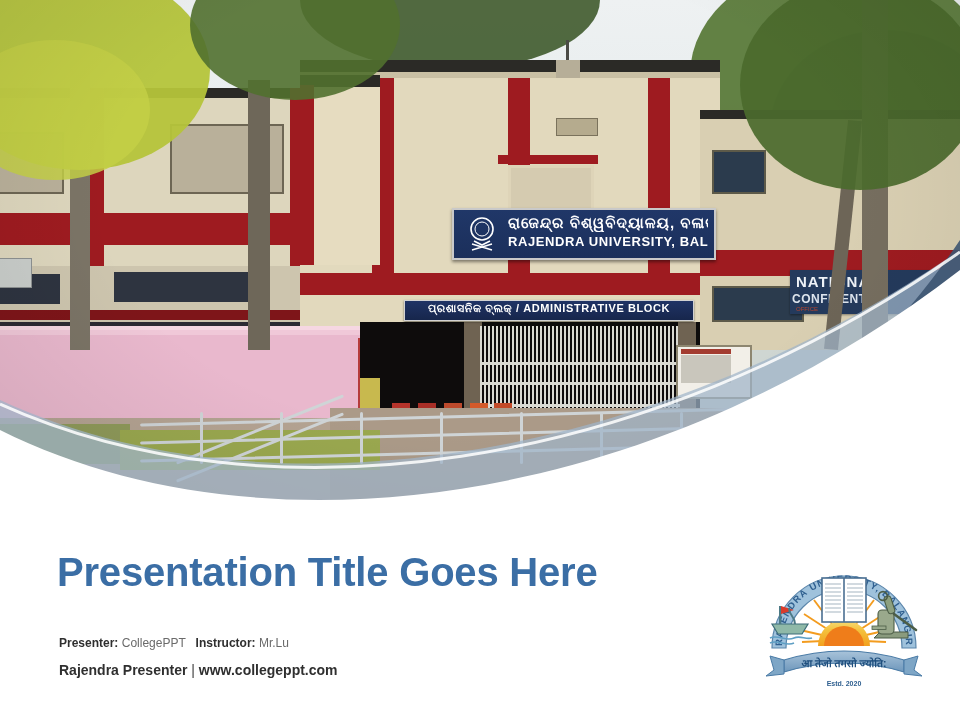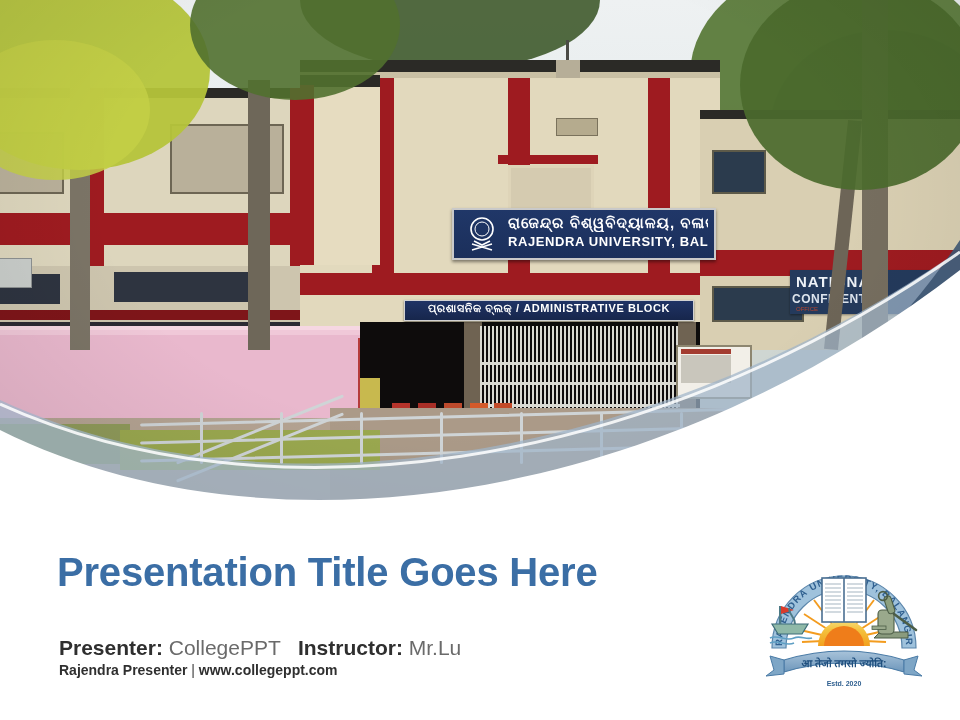--- a/index.html
+++ b/index.html
@@ -129,21 +129,21 @@
   .photo-blur{position:absolute;inset:0;pointer-events:none;
     background:radial-gradient(ellipse at 50% 40%, rgba(0,0,0,0) 55%, rgba(0,0,0,.10) 100%);}
 
   
   .swoosh-wrap{position:absolute;left:0;top:0;width:960px;height:520px;pointer-events:none;}
 
   
   .title{position:absolute;left:57px;top:550px;font-size:40px;font-weight:bold;
     color:#3b6ea5;letter-spacing:-0.2px;white-space:nowrap;
     text-shadow:1px 1px 0 rgba(255,255,255,.85);}
-  .meta{position:absolute;left:59px;top:636px;font-size:21px;color:#3f3f3f;white-space:nowrap;}
+  .meta{position:absolute;left:59px;top:636px;font-size:12px;color:#3f3f3f;white-space:nowrap;}
   .meta2{position:absolute;left:59px;top:662px;font-size:14px;color:#3f3f3f;white-space:nowrap;}
   .meta b, .meta2 b{font-weight:bold;color:#2f2f2f;}
   .meta .light{color:#6a6a6a;font-weight:normal;}
 
   
   .emblem{position:absolute;left:762px;top:548px;width:164px;height:150px;}
 </style>
 </head>
 <body>
 

